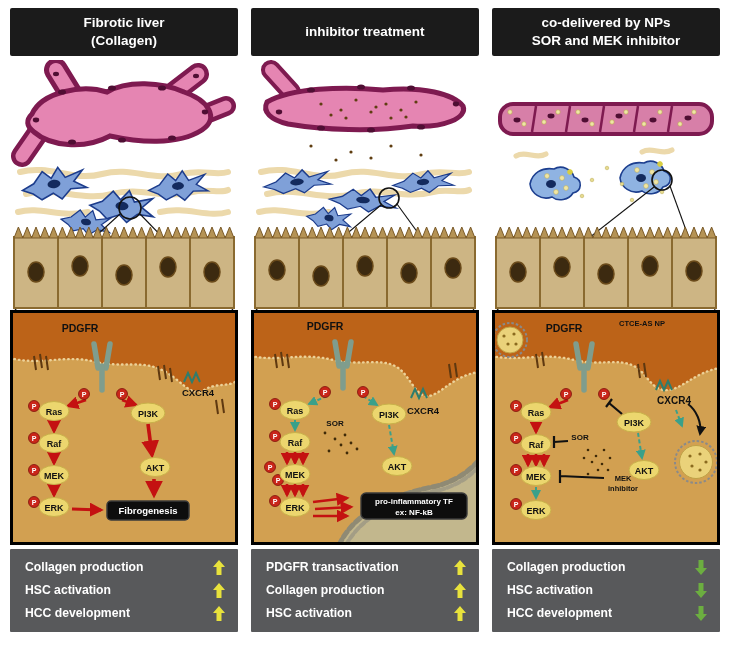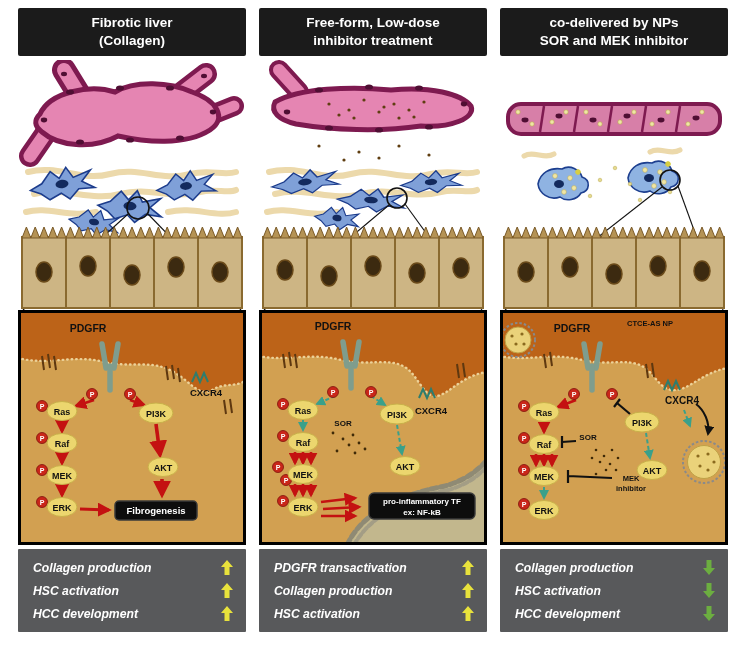--- a/index.html
+++ b/index.html
@@ -1,26 +1,26 @@
 <!DOCTYPE html>
 <html><head>
 <meta charset="utf-8">
 <style>
   html,body{margin:0;padding:0;background:#fff;}
   body{width:730px;height:648px;font-family:"Liberation Sans",sans-serif;overflow:hidden;}
-  .figure{display:flex;gap:13px;padding:8px 18px;box-sizing:border-box;}
+  .figure{display:flex;gap:13px;padding:8px 10px;box-sizing:border-box;}
   .panel{width:228px;display:flex;flex-direction:column;}
   .panel-header{background:#1b1b1b;color:#fff;font-weight:bold;font-size:13.5px;text-align:center;
     padding:5px 2px;line-height:1.3;border-radius:2px;min-height:38px;display:flex;flex-direction:column;justify-content:center;}
   svg.art,svg.inset{display:block;}
   svg.art{margin-top:4px;}
   svg text{font-family:"Liberation Sans",sans-serif;}
   .panel-footer{background:#58595b;margin-top:4px;padding:7px 0;border-radius:1px;}
-  .footer-row{display:flex;align-items:center;justify-content:space-between;padding:4px 13px 4px 15px;
-    color:#fff;font-size:12.2px;font-weight:600;font-style:italic;}
+  .footer-row{display:flex;align-items:flex-start;justify-content:space-between;padding:4px 13px 4px 15px;
+    color:#fff;font-size:12.2px;font-weight:600;}
   .stat-arrow{flex:0 0 auto;}
 </style>
 </head>
 <body>
 
 <svg width="0" height="0" style="position:absolute" aria-hidden="true">
   <defs>
     <marker id="mr" markerWidth="5" markerHeight="5" refX="4" refY="2.5" orient="auto">
       <path d="M0,0 L5,2.5 L0,5 Z" fill="#c41111"></path>
     </marker>
@@ -210,21 +210,20 @@
         <span>HCC development</span>
         <svg class="stat-arrow" width="12" height="15" viewBox="0 0 13 16">
             <path d="M6.5,0 L13,7.5 L9.2,7.5 L9.2,16 L3.8,16 L3.8,7.5 L0,7.5 Z" fill="#e8e23c"></path>
           </svg>
       </div>
     </div>
   </div>
 
   <div class="panel">
     <div class="panel-header">
-      <span>Free-form, Low-dose</span>
       <span>inhibitor treatment</span>
     </div>
 
     <svg class="art" viewBox="0 0 228 250" width="228" height="250">
       <g>
         <g stroke="#7e1a50" stroke-linecap="round" fill="none">
             <path d="M40,32 L20,10" stroke-width="20"></path>
           </g>
         <g stroke="#e585b2" stroke-linecap="round" fill="none">
             <path d="M40,32 L20,10" stroke-width="12"></path>

